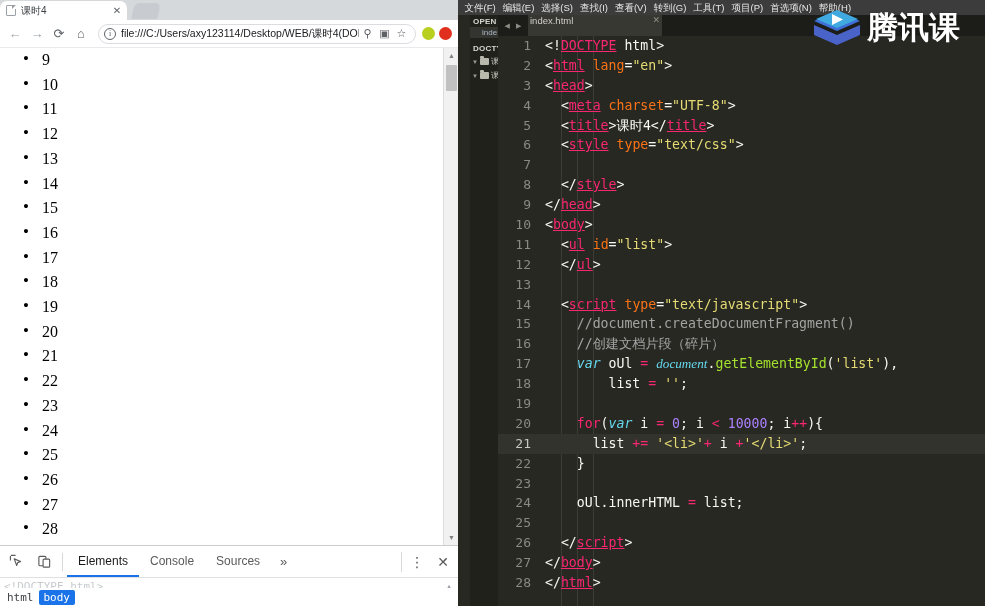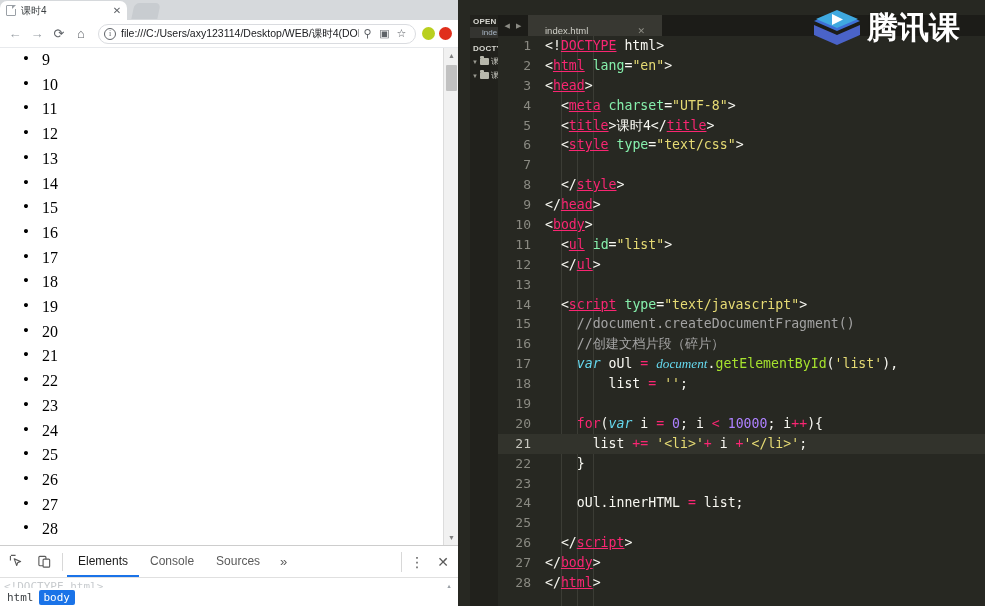--- a/index.html
+++ b/index.html
@@ -270,21 +270,21 @@
     background: #1c1c18;
     display: flex; align-items: stretch;
   }
   .tabnav {
     width: 30px; flex: 0 0 30px; display: flex; align-items: center;
     justify-content: center; gap: 6px; color: #8b8b84; font-size: 7px;
   }
   .ed-tab {
     width: 134px; flex: 0 0 134px;
     background: #383832;
-    display: flex; align-items: flex-end; padding: 0 17px;
+    display: flex; align-items: flex-start; padding: 0 2px;
     font-size: 9.5px; color: #cfcfc7;
   }
   .ed-tab .name { flex: 1 1 auto; white-space: nowrap; }
   .ed-tab .x { font-size: 9px; color: #8e8e86; cursor: pointer; }
   .ed-tab-rest { flex: 1 1 auto; background: #1c1c18; }
 
   
   .ed-code {
     position: absolute; left: 40px; top: 21px;
     width: 487px; height: 570px;
@@ -307,21 +307,21 @@
     position: absolute; left: 47px; top: 0; right: 0;
     color: #f8f8f2;
   }
   .guide {
     position: absolute; top: 0; width: 1px; height: 100%;
     background: #3b3c35;
   }
   
   .t-punc  { color: #f8f8f2; }
   .t-tag   { color: #f92672; text-decoration: underline; }
-  .t-attr  { color: #86efac; }
+  .t-attr  { color: #f97316; }
   .t-str   { color: #e6db74; }
   .t-cmt   { color: #a3a3a3; }
   .t-kw    { color: #f92672; }
   .t-var   { color: #66d9ef; font-style: italic; }
   .t-num   { color: #ae81ff; }
   .t-fn    { color: #a6e22e; }
   .t-obj   { color: #66d9ef; font-style: italic; font-family: Liberation Serif, serif; }
   .t-plain { color: #f8f8f2; }
 
   
@@ -440,20 +440,32 @@
       </div>
       <div class="dt-breadcrumb" id="dtCrumbs">
           <span class="crumb">html</span>
           <span class="crumb selected">body</span>
         </div>
     </div>
   </div>
 
   <div id="editor">
 
+    <div class="menubar" id="menubar">
+        <span class="menu-item">文件(F)</span>
+        <span class="menu-item">编辑(E)</span>
+        <span class="menu-item">选择(S)</span>
+        <span class="menu-item">查找(I)</span>
+        <span class="menu-item">查看(V)</span>
+        <span class="menu-item">转到(G)</span>
+        <span class="menu-item">工具(T)</span>
+        <span class="menu-item">项目(P)</span>
+        <span class="menu-item">首选项(N)</span>
+        <span class="menu-item">帮助(H)</span>
+      </div>
 
     <div class="ed-body">
 
       <div class="ed-sidebar">
         <div class="sb-head">OPEN FI</div>
         <div class="sb-file">inde</div>
         <div class="sb-head" style="margin-top:4px">DOCTYPE</div>
         <div id="sbFolders">
             <div class="sb-folder-row">
               <span class="sb-tri">▼</span>

